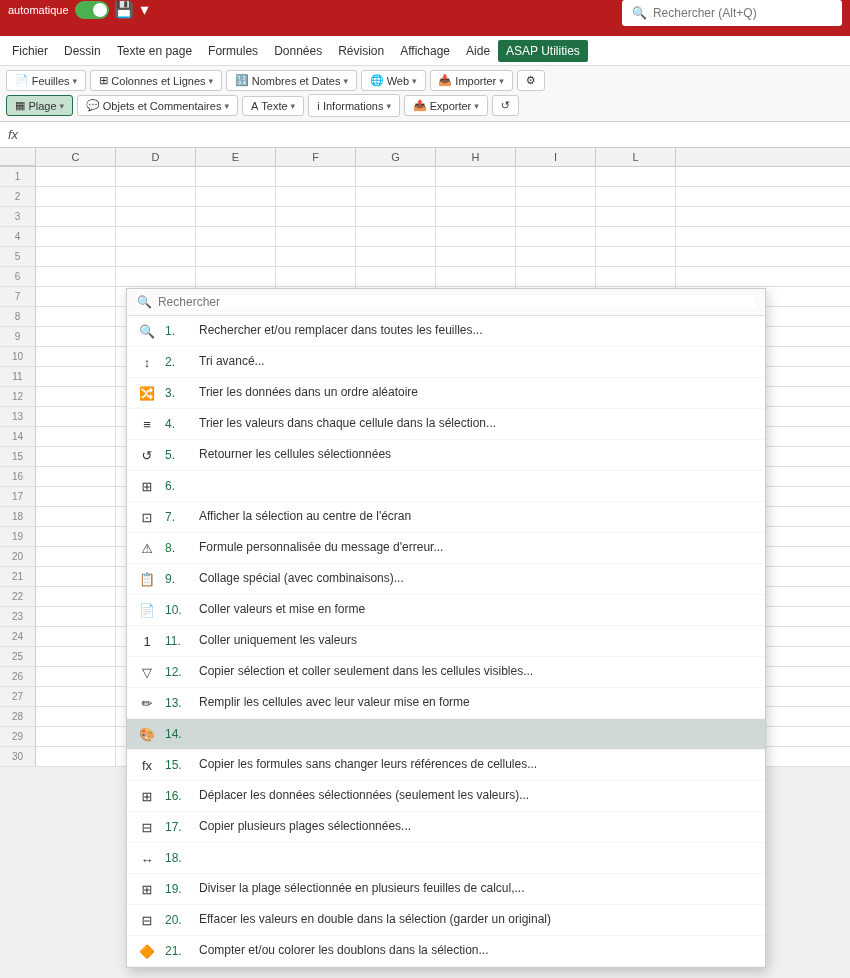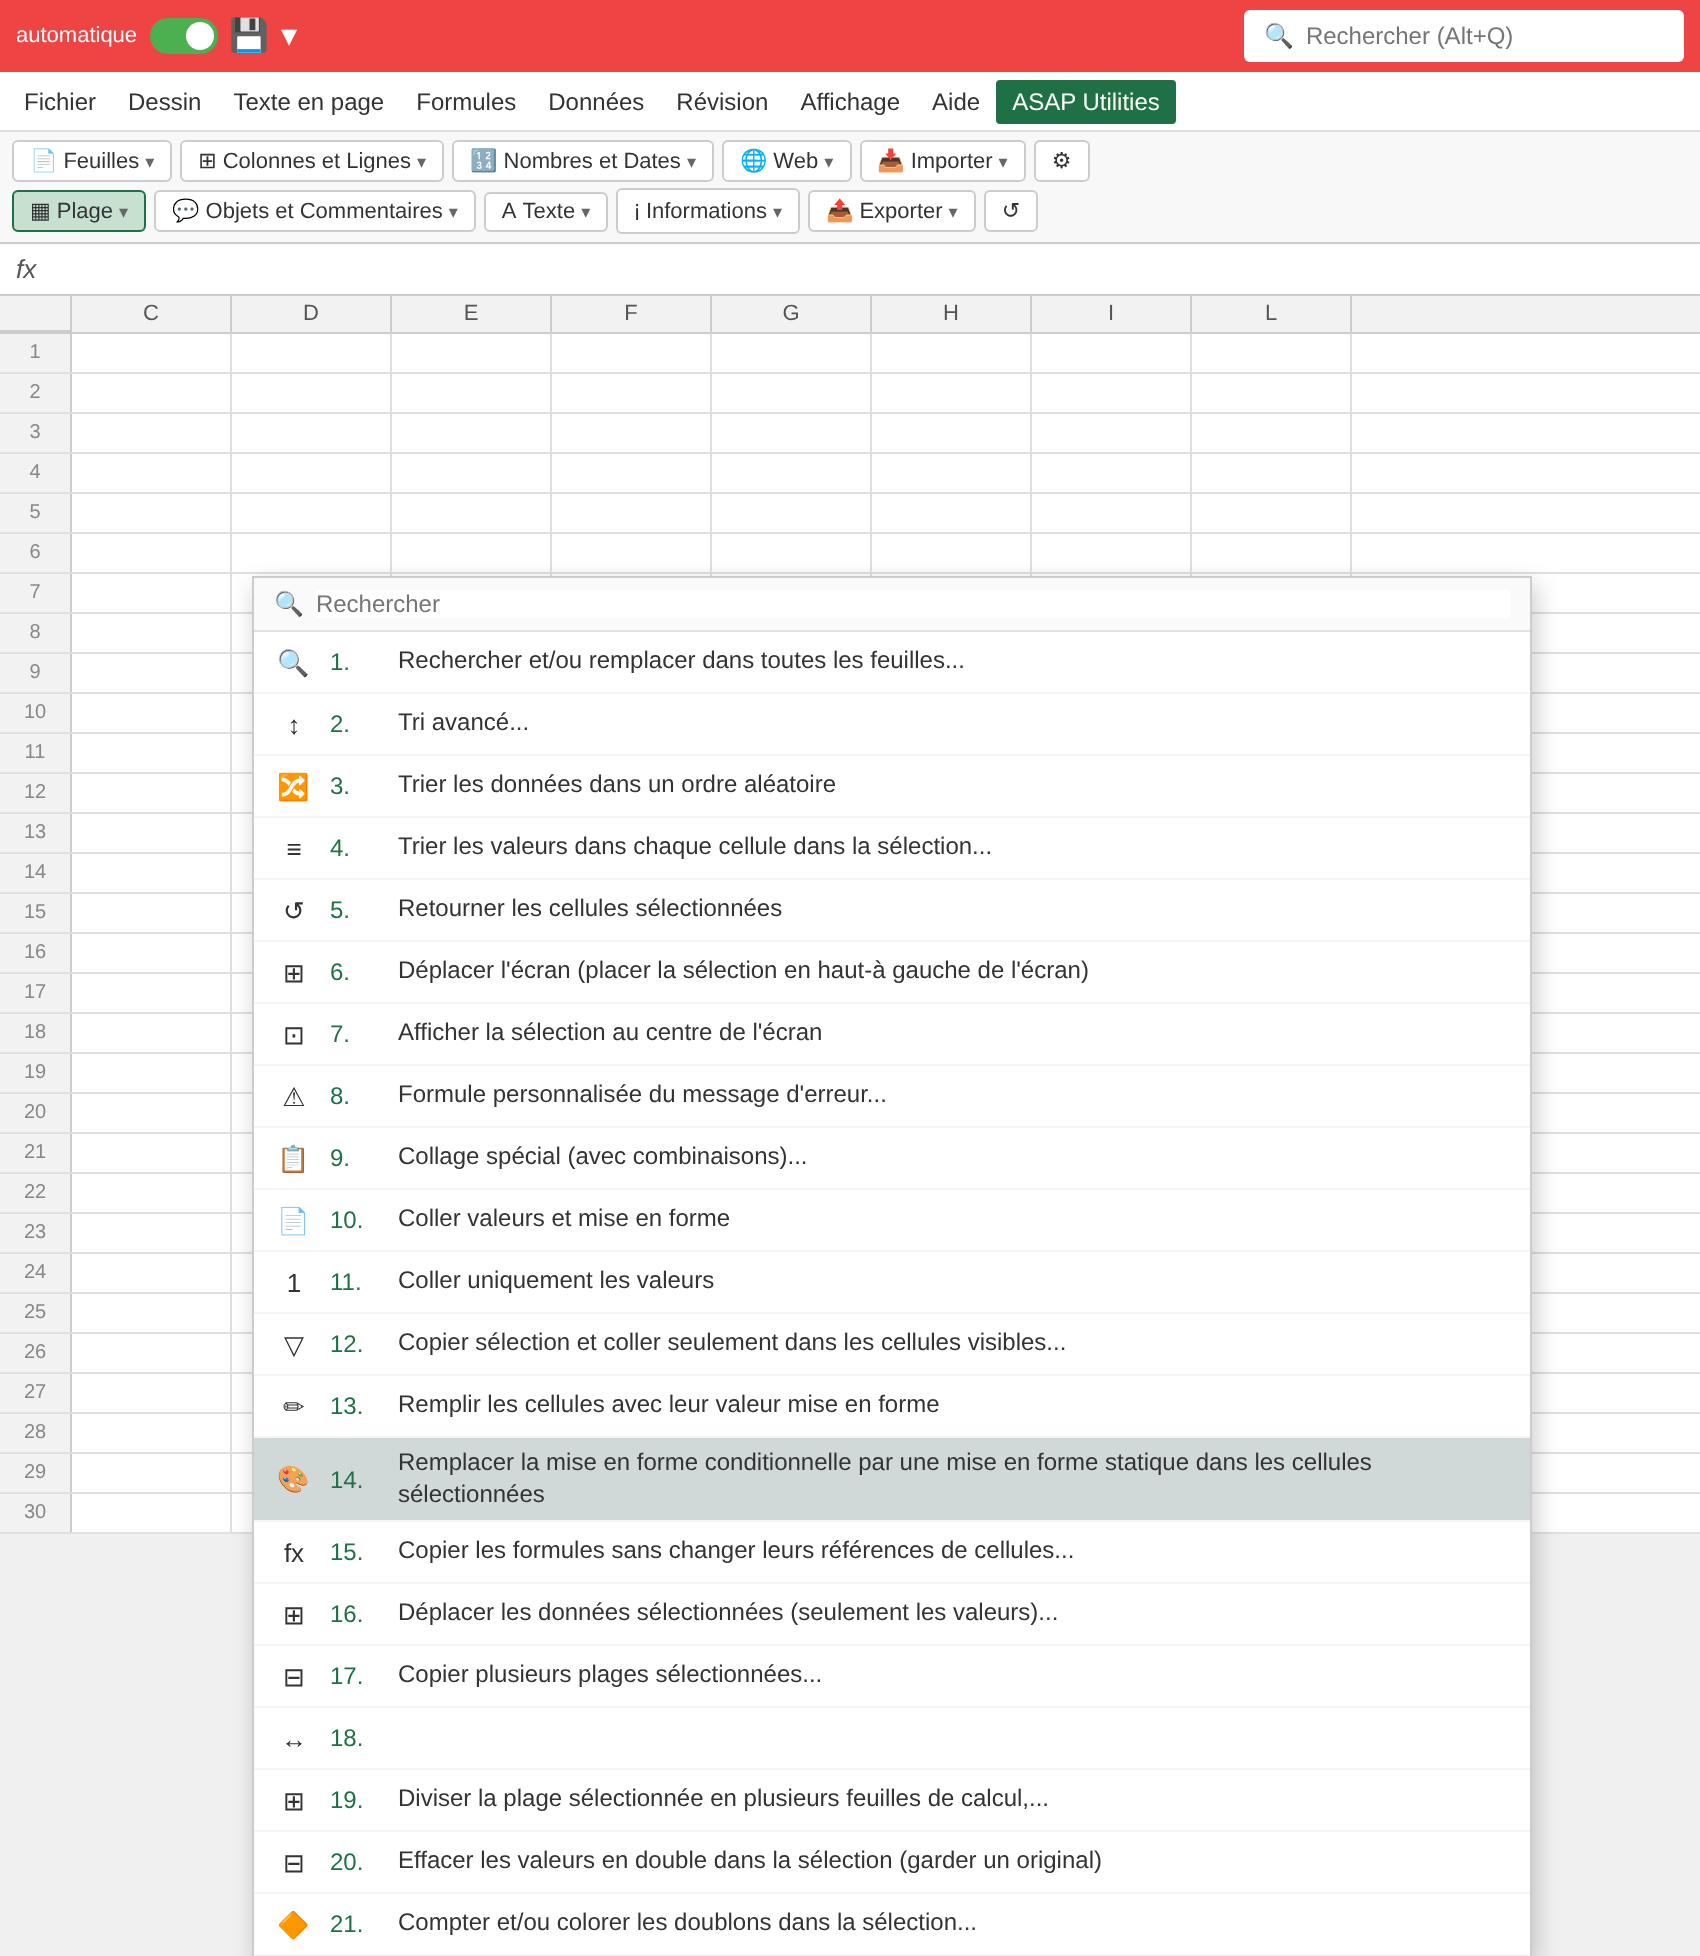--- a/index.html
+++ b/index.html
@@ -1,23 +1,23 @@
 <!DOCTYPE html>
 <html><head>
   <meta charset="utf-8">
   <style>
     * { margin: 0; padding: 0; box-sizing: border-box; }
     body { font-family: 'Segoe UI', Arial, sans-serif; font-size: 12px; background: #f0f0f0; overflow: hidden; width: 850px; height: 978px; }
 
     
     .title-bar {
-      background: #ef4444;
+      background: #b91c1c;
       height: 36px;
       display: flex;
-      align-items: center;
+      align-items: flex-start;
       padding: 0 8px;
       gap: 8px;
     }
     .title-bar-left {
       display: flex;
       align-items: center;
       gap: 6px;
       flex: 1;
     }
     .title-text {
@@ -682,21 +682,20 @@
           <span class="item-text">Trier les valeurs dans chaque cellule dans la sélection...</span>
         </div>
         <div class="dropdown-item">
           <span class="item-icon">↺</span>
           <span style="color: rgb(31, 113, 69); min-width: 26px; font-weight: normal;">5.</span>
           <span class="item-text">Retourner les cellules sélectionnées</span>
         </div>
         <div class="dropdown-item">
           <span class="item-icon">⊞</span>
           <span style="color: rgb(31, 113, 69); min-width: 26px; font-weight: normal;">6.</span>
-          <span class="item-text">Déplacer l'écran (placer la sélection en haut-à gauche de l'écran)</span>
         </div>
         <div class="dropdown-item">
           <span class="item-icon">⊡</span>
           <span style="color: rgb(31, 113, 69); min-width: 26px; font-weight: normal;">7.</span>
           <span class="item-text">Afficher la sélection au centre de l'écran</span>
         </div>
         <div class="dropdown-item">
           <span class="item-icon">⚠</span>
           <span style="color: rgb(31, 113, 69); min-width: 26px; font-weight: normal;">8.</span>
           <span class="item-text">Formule personnalisée du message d'erreur...</span>
@@ -722,21 +721,20 @@
           <span class="item-text">Copier sélection et coller seulement dans les cellules visibles...</span>
         </div>
         <div class="dropdown-item">
           <span class="item-icon">✏</span>
           <span style="color: rgb(31, 113, 69); min-width: 26px; font-weight: normal;">13.</span>
           <span class="item-text">Remplir les cellules avec leur valeur mise en forme</span>
         </div>
         <div class="dropdown-item highlighted">
           <span class="item-icon">🎨</span>
           <span style="color: rgb(31, 113, 69); min-width: 26px; font-weight: normal;">14.</span>
-          <span class="item-text">Remplacer la mise en forme conditionnelle par une mise en forme statique dans les cellules sélectionnées</span>
         </div>
         <div class="dropdown-item">
           <span class="item-icon">fx</span>
           <span style="color: rgb(31, 113, 69); min-width: 26px; font-weight: normal;">15.</span>
           <span class="item-text">Copier les formules sans changer leurs références de cellules...</span>
         </div>
         <div class="dropdown-item">
           <span class="item-icon">⊞</span>
           <span style="color: rgb(31, 113, 69); min-width: 26px; font-weight: normal;">16.</span>
           <span class="item-text">Déplacer les données sélectionnées (seulement les valeurs)...</span>

